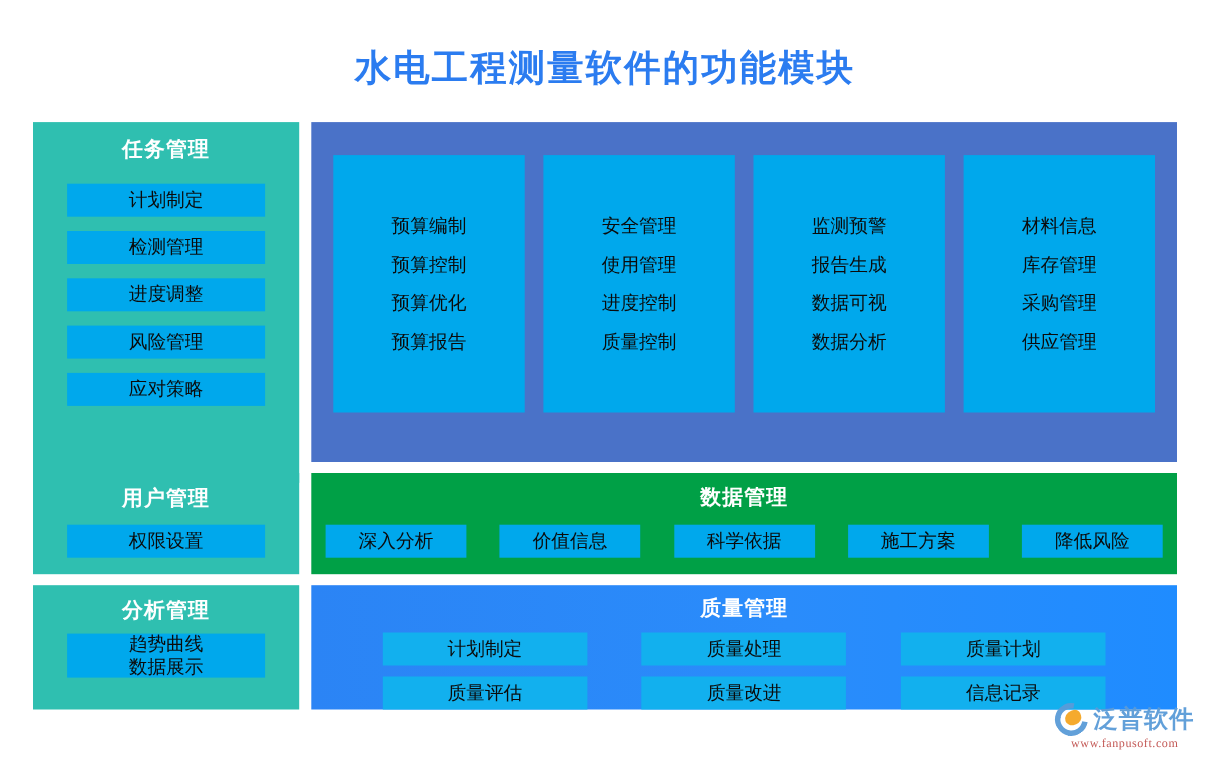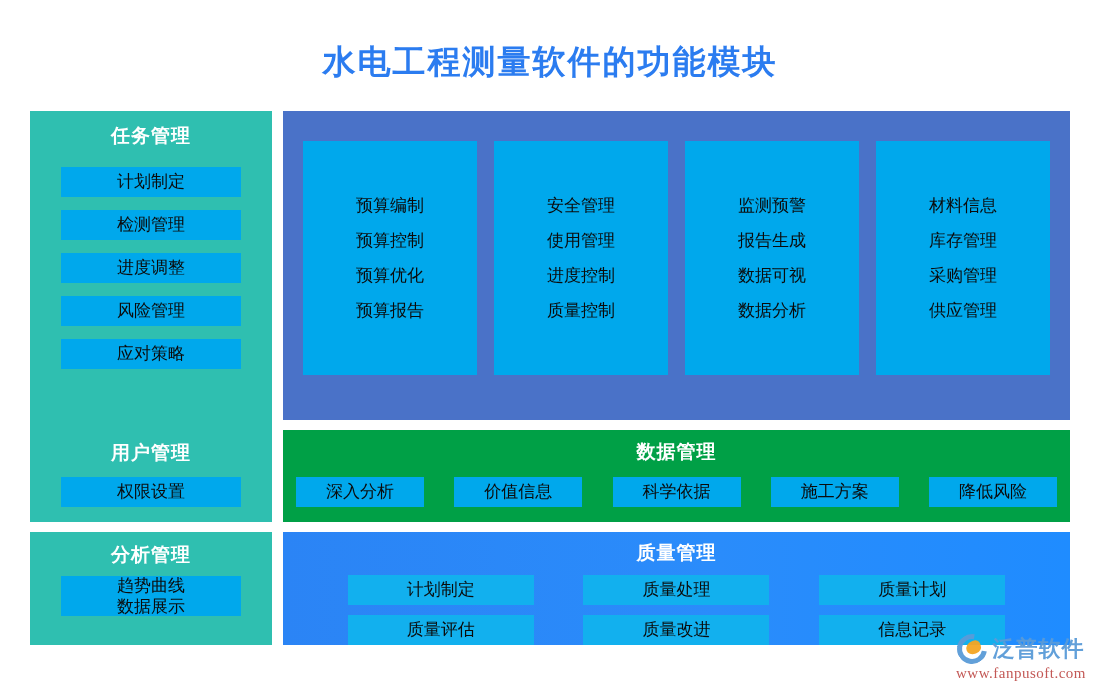--- a/index.html
+++ b/index.html
@@ -100,21 +100,21 @@
     border:5px solid #5a9bd8; border-radius:50%;
     border-right-color:transparent;
     transform:rotate(-35deg);
   }
   .wm-mark .dot {
     position:absolute; left:9px; top:7px; width:15px; height:13px;
     background:#f5a623; border-radius:60% 40% 50% 50%;
     transform:rotate(-20deg);
   }
   .wm-name { font-size:22px; font-weight:bold; color:#5a9bd8; letter-spacing:1px; }
-  .wm-url { font-size:15px; color:#c0504d; font-family:"Liberation Serif","DejaVu Serif",serif; letter-spacing:.5px; margin-top:1px; }
+  .wm-url { font-size:11px; color:#c0504d; font-family:"Liberation Serif","DejaVu Serif",serif; letter-spacing:.5px; margin-top:1px; }
 </style>
 </head>
 <body>
 
 <div class="page">
 
   <div class="title">水电工程测量软件的功能模块</div>
 
   <div class="panel teal" id="task-panel">
     <div class="panel-title">任务管理</div>

